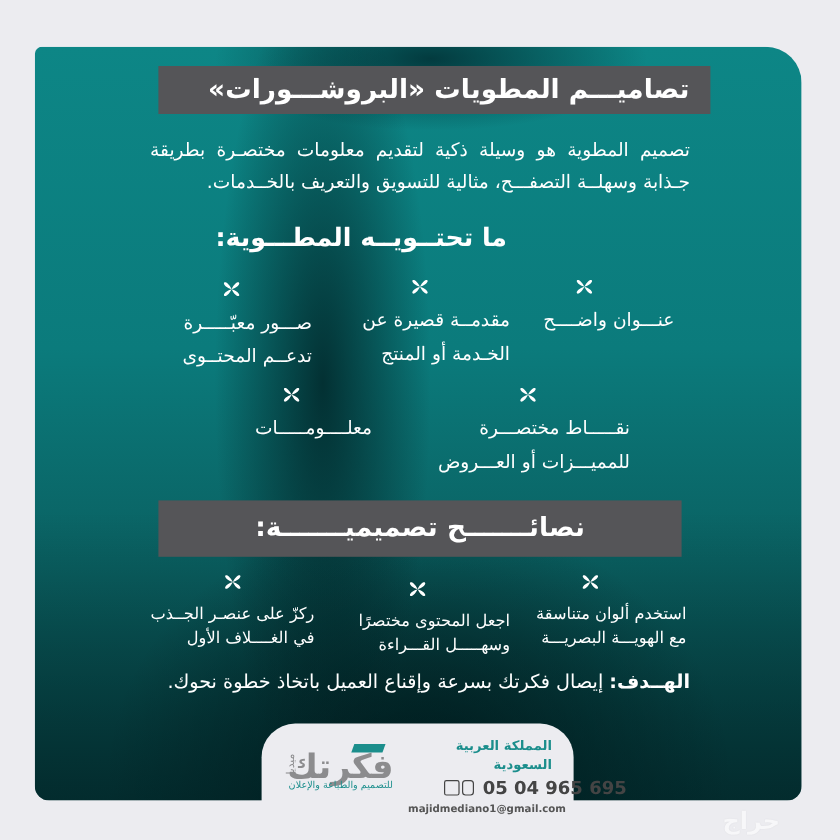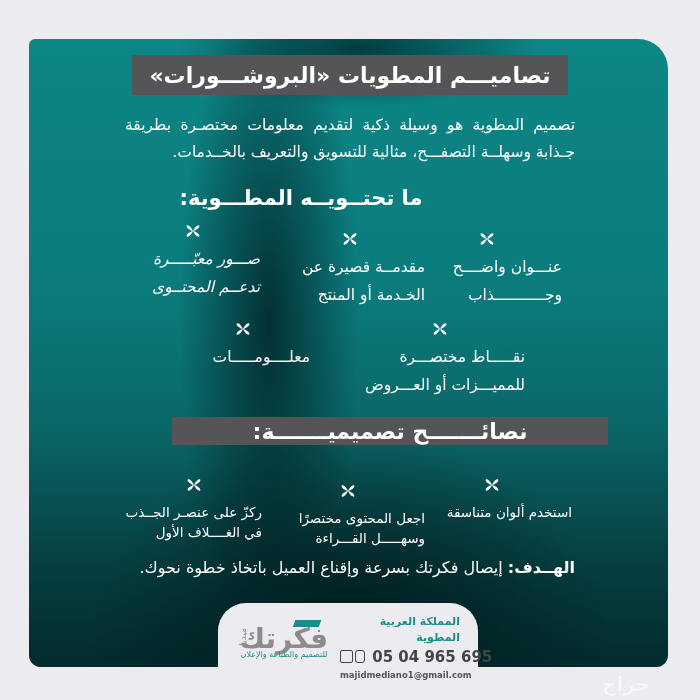--- a/index.html
+++ b/index.html
@@ -26,45 +26,45 @@
     position:absolute; left:218px; top:603px; width:260px; height:97px;
     background:#ececf0; border-radius:28px 28px 0 0; z-index:3;
   }
   .notch::before, .notch::after {
     content:""; position:absolute; bottom:33px; width:14px; height:14px;
   }
   .title-box {
     position:absolute; left:132px; top:55px; width:436px; height:40px;
     background:#555558; color:#fff; z-index:2;
     display:flex; align-items:center; justify-content:center;
-    font-weight:bold; font-size:22px; direction:rtl;
+    font-weight:bold; font-size:22px; direction:rtl;padding-left:24px;
   }
   .intro {
     position:absolute; left:125px; top:112px; width:450px; z-index:2;
     color:#fff; direction:rtl; text-align:justify;
     font-size:15.5px; line-height:27px;
   }
   .sub-heading {
     position:absolute; left:0; width:602px; top:186px; z-index:2;
     text-align:center; color:#fff; font-weight:bold; font-size:21px; direction:rtl;
   }
   .item {
     position:absolute; z-index:2; width:150px; color:#fff; direction:rtl;
     text-align:right; font-size:15.5px; line-height:28px;
   }
   .item .icon {
     display:block; width:100%; text-align:center; height:22px; margin-bottom:3px;
   }
   .item .icon svg { width:16px; height:16px; }
   .item .line { display:block; white-space:nowrap; }
   .tips-box {
-    position:absolute; left:132px; top:417px; width:436px; height:28px;
+    position:absolute; left:132px; top:417px; width:436px; height:47px;
     background:#555558; color:#fff; z-index:2;
     display:flex; align-items:center; justify-content:center;
-    font-weight:bold; font-size:22px; direction:rtl;margin-left:40px;
+    font-weight:bold; font-size:22px; direction:rtl;
   }
   .tip { font-size:13.5px; line-height:20px; }
   .goal {
     position:absolute; left:125px; top:558px; width:450px; z-index:2;
     color:#fff; direction:rtl; text-align:right; font-size:16px;
   }
   .goal b { font-weight:bold; }
   .footer { position:absolute; z-index:4; }
   .logo {
     position:absolute; left:234px; top:622px; width:100px; height:48px;
@@ -78,21 +78,21 @@
   .logo-media {
     position:absolute; left:4px; top:6px; font-size:9px; color:#8c8c8e; writing-mode:vertical-rl; transform:rotate(180deg);
   }
   .logo-tag {
     position:absolute; left:0; top:28px; width:100px; text-align:center; font-size:8px; color:#1b8e8c; direction:rtl; white-space:nowrap;
   }
   .contact {
     position:absolute; left:340px; top:614px; width:120px; direction:rtl; text-align:right;
   }
   .contact .country { font-size:11px; font-weight:bold; color:#1b8e8c; line-height:16px; }
-  .contact .phone-row { direction:ltr; text-align:right; font-size:15px; font-weight:bold; color:#444; line-height:22px; white-space:nowrap; }
+  .contact .phone-row { direction:ltr; text-align:right; font-size:15px; font-weight:bold; color:#444; line-height:22px; white-space:nowrap;margin-left:30px; }
   .contact .phone-row .pico { display:inline-block; width:11px; height:11px; border:1.5px solid #444; border-radius:2px; margin-right:2px; vertical-align:-1px; }
   .contact .email { direction:ltr; text-align:right; font-size:8.5px; font-weight:bold; color:#555; line-height:14px; white-space:nowrap; }
   .watermark {
     position:absolute; left:602px; top:672px; font-size:20px; color:#f7f7f9; font-weight:bold; direction:rtl;
     text-shadow:0 0 1px #d8d8dc;
   }
 </style>
 </head>
 <body>
 
@@ -105,30 +105,29 @@
 
 <div class="intro">تصميم المطوية هو وسيلة ذكية لتقديم معلومات مختصـرة بطريقة جـذابة وسهلــة التصفـــح، مثالية للتسويق والتعريف بالخــدمات.</div>
 
 <div class="sub-heading">ما تحتــويــه المطـــوية:</div>
 
 <div class="item" style="left:412px; top:228px;">
   <span class="icon"><svg viewBox="0 0 20 20">
         <path d="M10 10 C6 2 2 2 2 4 C2 6 6 9 10 10 C6 11 2 14 2 16 C2 18 6 18 10 10 C14 18 18 18 18 16 C18 14 14 11 10 10 C14 9 18 6 18 4 C18 2 14 2 10 10Z" fill="#fff"></path>
       </svg></span>
   <span class="line">عنـــوان واضــــح</span>
-  <span class="line">وجـــــــــــذاب</span>
 </div>
 <div class="item" style="left:275px; top:228px;">
   <span class="icon"><svg viewBox="0 0 20 20">
         <path d="M10 10 C6 2 2 2 2 4 C2 6 6 9 10 10 C6 11 2 14 2 16 C2 18 6 18 10 10 C14 18 18 18 18 16 C18 14 14 11 10 10 C14 9 18 6 18 4 C18 2 14 2 10 10Z" fill="#fff"></path>
       </svg></span>
   <span class="line">مقدمــة قصيرة عن</span>
   <span class="line">الخـدمة أو المنتج</span>
 </div>
-<div class="item" style="left:125px; top:220px; width:135px;font-style:italic;">
+<div class="item" style="left:125px; top:230px; width:135px;">
   <span class="icon"><svg viewBox="0 0 20 20">
         <path d="M10 10 C6 2 2 2 2 4 C2 6 6 9 10 10 C6 11 2 14 2 16 C2 18 6 18 10 10 C14 18 18 18 18 16 C18 14 14 11 10 10 C14 9 18 6 18 4 C18 2 14 2 10 10Z" fill="#fff"></path>
       </svg></span>
   <span class="line">صـــور معبّـــــرة</span>
   <span class="line">تدعــم المحتــوى</span>
 </div>
 
 <div class="item" style="left:355px; top:318px; width:170px;">
   <span class="icon"><svg viewBox="0 0 20 20">
         <path d="M10 10 C6 2 2 2 2 4 C2 6 6 9 10 10 C6 11 2 14 2 16 C2 18 6 18 10 10 C14 18 18 18 18 16 C18 14 14 11 10 10 C14 9 18 6 18 4 C18 2 14 2 10 10Z" fill="#fff"></path>
@@ -145,20 +144,21 @@
 
 <div class="tips-box">
     <span>نصائـــــــح تصميميـــــــة:</span>
   </div>
 
 <div class="item tip" style="left:412px; top:477px; width:160px;">
   <span class="icon"><svg viewBox="0 0 20 20">
         <path d="M10 10 C6 2 2 2 2 4 C2 6 6 9 10 10 C6 11 2 14 2 16 C2 18 6 18 10 10 C14 18 18 18 18 16 C18 14 14 11 10 10 C14 9 18 6 18 4 C18 2 14 2 10 10Z" fill="#fff"></path>
       </svg></span>
   <span class="line">استخدم ألوان متناسقة</span>
+  <span class="line">مع الهويـــة البصريـــة</span>
 </div>
 <div class="item tip" style="left:270px; top:483px; width:155px;">
   <span class="icon"><svg viewBox="0 0 20 20">
         <path d="M10 10 C6 2 2 2 2 4 C2 6 6 9 10 10 C6 11 2 14 2 16 C2 18 6 18 10 10 C14 18 18 18 18 16 C18 14 14 11 10 10 C14 9 18 6 18 4 C18 2 14 2 10 10Z" fill="#fff"></path>
       </svg></span>
   <span class="line">اجعل المحتوى مختصرًا</span>
   <span class="line">وسهـــــل القـــراءة</span>
 </div>
 <div class="item tip" style="left:125px; top:477px; width:137px;">
   <span class="icon"><svg viewBox="0 0 20 20">
@@ -173,21 +173,21 @@
 </div>
 
 <div class="footer logo">
   <div class="logo-accent"></div>
   <div class="logo-main">فكرتك</div>
   <div class="logo-media">ميديا</div>
   <div class="logo-tag">للتصميم والطباعة والإعلان</div>
 </div>
 
 <div class="footer contact">
-  <div class="country">المملكة العربية المطوية</div>
+  <div class="country">المملكة العربية السعودية</div>
   <div class="phone-row">
     <span class="pico"></span><span class="pico" style="border-radius:3px;width:8px;"></span>
     <span>05 04 965 695</span>
   </div>
   <div class="email">majidmediano1@gmail.com</div>
 </div>
 
 <div class="watermark">حراج</div>
 
 </body></html>

